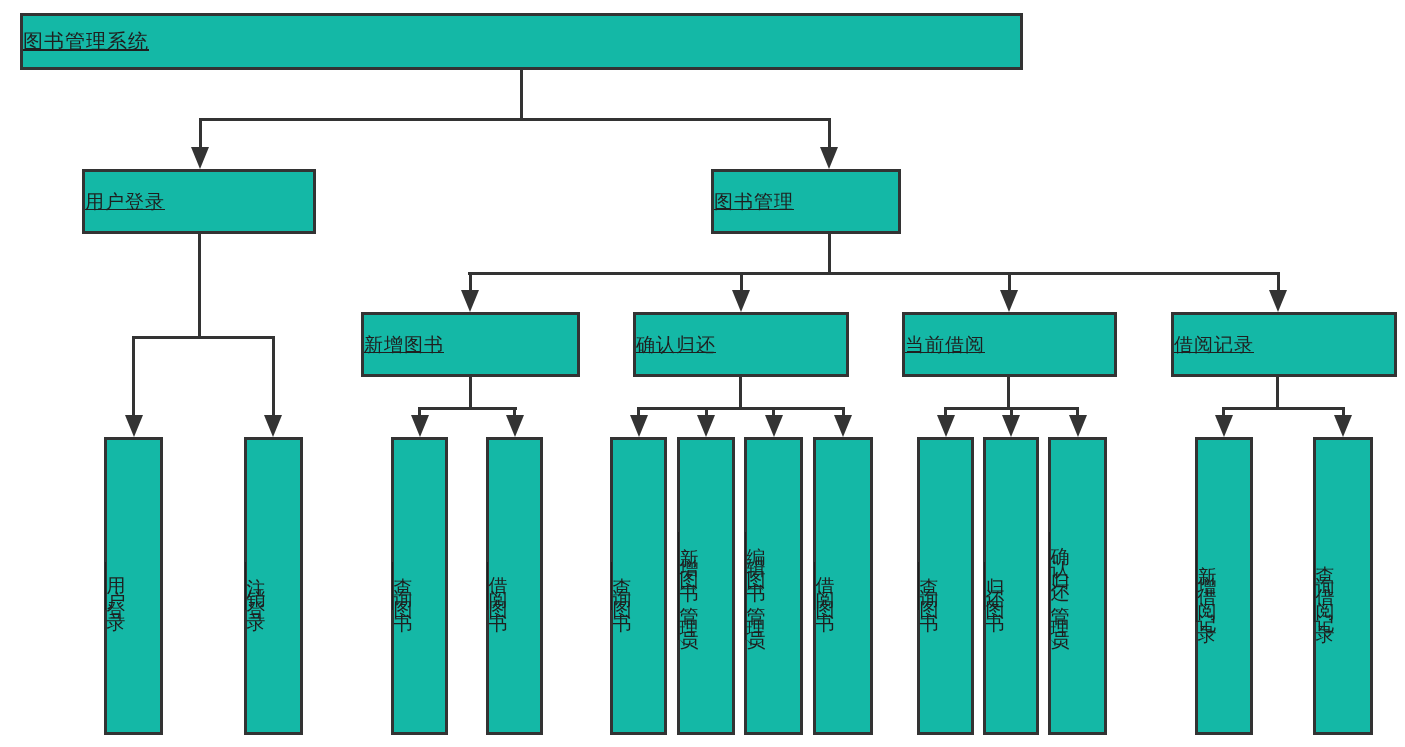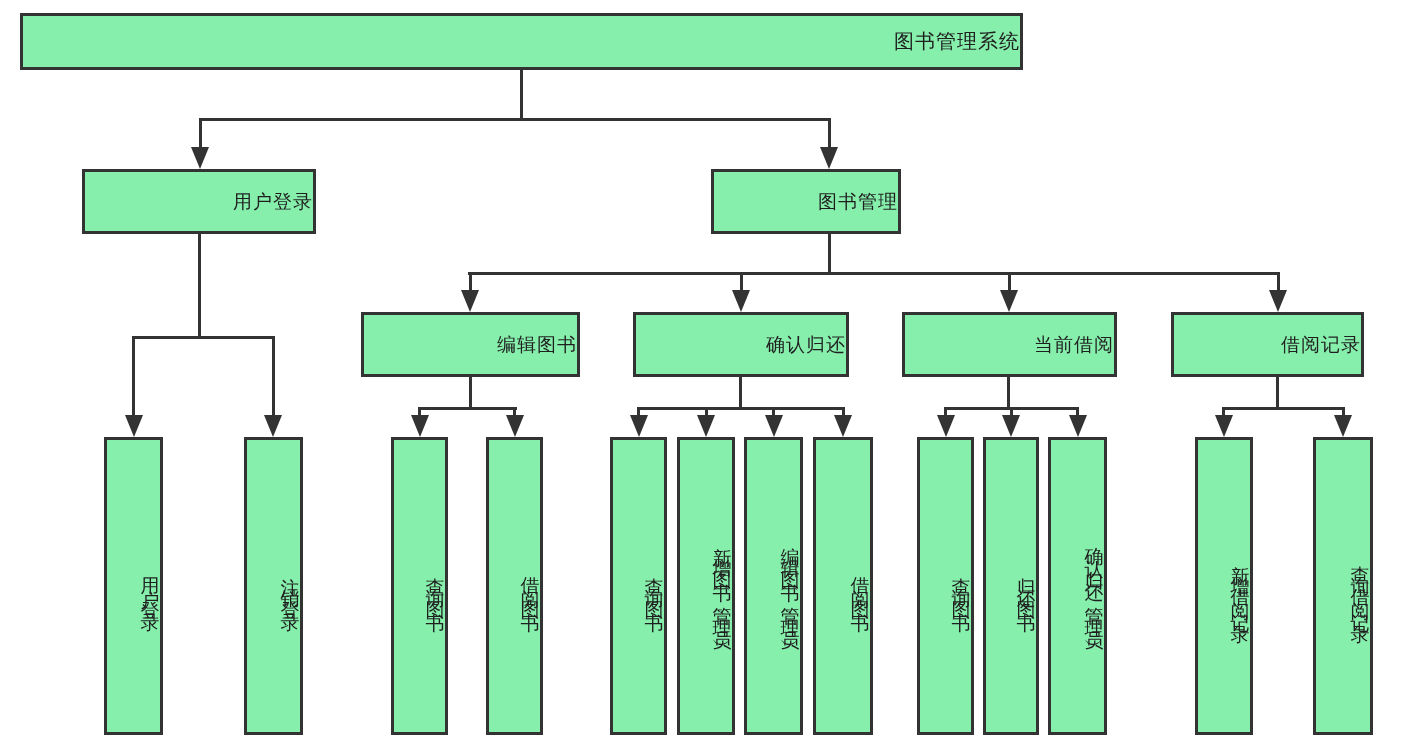--- a/index.html
+++ b/index.html
@@ -8,25 +8,26 @@
     width: 1405px;
     height: 747px;
     background: #ffffff;
     font-family: "Liberation Sans", sans-serif;
     overflow: hidden;
   }
   .node {
     position: absolute;
     box-sizing: border-box;
     border: 3px solid #333333;
-    background: #86efac;
+    background: #14b8a6;
     display: flex;
     align-items: center;
-    justify-content: flex-end;
+    justify-content: flex-start;
     color: #1f1f1f;
+    text-decoration: underline;
   }
   .node.h { font-size: 19px; letter-spacing: 1px; white-space: nowrap; }
   .node.title { font-size: 20px; }
   .vtext {
     writing-mode: vertical-rl;
     text-orientation: mixed;
     font-size: 19px;
     letter-spacing: 12px;
     line-height: 1;
     color: #1f1f1f;
@@ -85,29 +86,29 @@
   <div class="line" style="left:469px; top:272px; width:3px; height:22px;"></div>
   <div class="arrowhead" style="left:461px; top:290px;"></div>
   <div class="line" style="left:740px; top:272px; width:3px; height:22px;"></div>
   <div class="arrowhead" style="left:732px; top:290px;"></div>
   <div class="line" style="left:1008px; top:272px; width:3px; height:22px;"></div>
   <div class="arrowhead" style="left:1000px; top:290px;"></div>
   <div class="line" style="left:1277px; top:272px; width:3px; height:22px;"></div>
   <div class="arrowhead" style="left:1269px; top:290px;"></div>
 
   <div class="node h" style="left:361px; top:312px; width:219px; height:65px;">
-    <span>编辑图书</span>
+    <span>新增图书</span>
   </div>
   <div class="node h" style="left:633px; top:312px; width:216px; height:65px;">
     <span>确认归还</span>
   </div>
   <div class="node h" style="left:902px; top:312px; width:215px; height:65px;">
     <span>当前借阅</span>
   </div>
-  <div class="node h" style="left:1171px; top:312px; width:193px; height:65px;">
+  <div class="node h" style="left:1171px; top:312px; width:226px; height:65px;">
     <span>借阅记录</span>
   </div>
 
   <div class="line" style="left:469px; top:376px; width:3px; height:34px;"></div>
   <div class="line" style="left:418px; top:407px; width:99px; height:3px;"></div>
   <div class="line" style="left:418px; top:407px; width:3px; height:12px;"></div>
   <div class="arrowhead" style="left:411px; top:415px;"></div>
   <div class="line" style="left:513px; top:407px; width:3px; height:12px;"></div>
   <div class="arrowhead" style="left:506px; top:415px;"></div>
 

